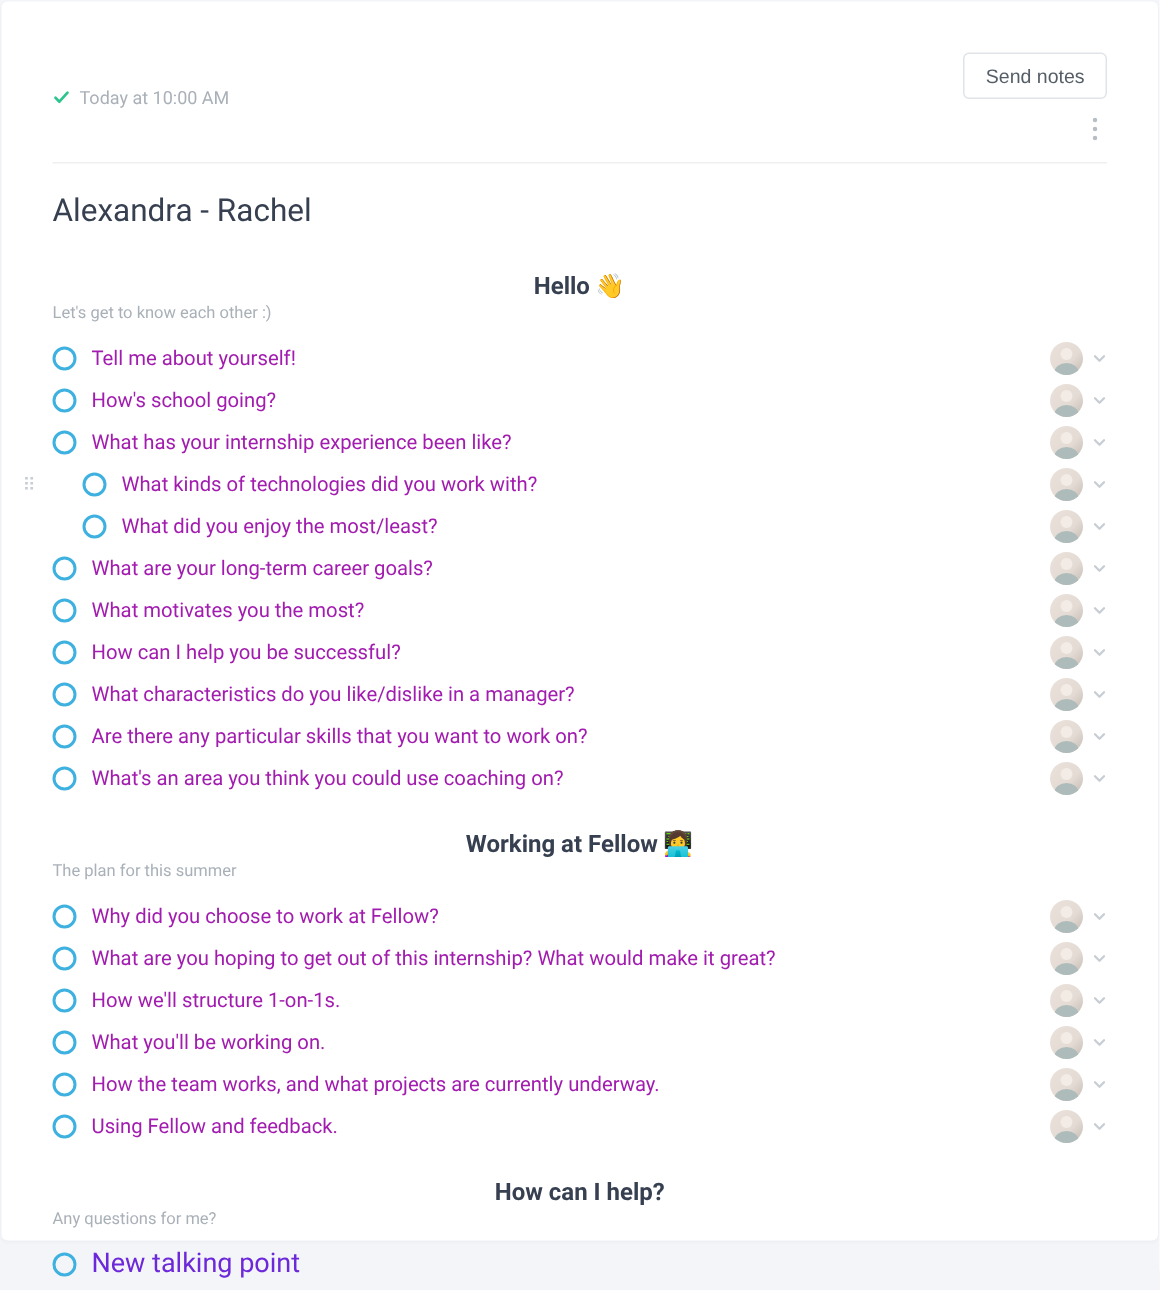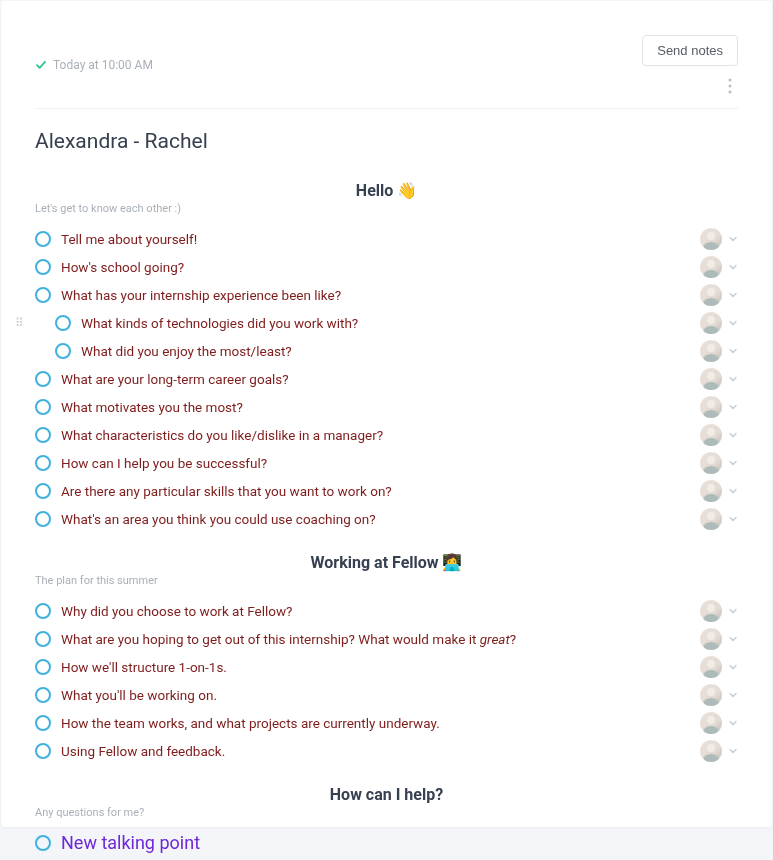--- a/index.html
+++ b/index.html
@@ -102,24 +102,24 @@
     width: 16px;
     height: 16px;
     border: 2px solid #3eb1e0;
     border-radius: 50%;
     flex-shrink: 0;
     margin-right: 10px;
     cursor: pointer;
   }
   .item-text {
     font-size: 13.5px;
-    color: #7f1d1d;
+    color: #a21caf;
     flex: 1;
   }
-  .item-text .italic { font-style: italic; }
+  .item-text .italic { }
   .placeholder-text {
     font-size: 18px;
     color: #6d28d9;
     flex: 1;
   }
   .item-right {
     display: flex;
     align-items: center;
     gap: 6px;
     flex-shrink: 0;
@@ -267,33 +267,33 @@
             <div class="avatar"></div>
             <div class="chevron">
               <svg width="10" height="10" viewBox="0 0 10 10">
                 <path d="M2 3.5 L5 6.5 L8 3.5" stroke="currentColor" stroke-width="1.5" fill="none" stroke-linecap="round" stroke-linejoin="round"></path>
               </svg>
             </div>
           </div>
         </div>
         <div class="item-row">
           <div class="checkbox"></div>
+          <div class="item-text">How can I help you be successful?</div>
+          <div class="item-right">
+            <div class="avatar"></div>
+            <div class="chevron">
+              <svg width="10" height="10" viewBox="0 0 10 10">
+                <path d="M2 3.5 L5 6.5 L8 3.5" stroke="currentColor" stroke-width="1.5" fill="none" stroke-linecap="round" stroke-linejoin="round"></path>
+              </svg>
+            </div>
+          </div>
+        </div>
+        <div class="item-row">
+          <div class="checkbox"></div>
           <div class="item-text">What characteristics do you like/dislike in a manager?</div>
-          <div class="item-right">
-            <div class="avatar"></div>
-            <div class="chevron">
-              <svg width="10" height="10" viewBox="0 0 10 10">
-                <path d="M2 3.5 L5 6.5 L8 3.5" stroke="currentColor" stroke-width="1.5" fill="none" stroke-linecap="round" stroke-linejoin="round"></path>
-              </svg>
-            </div>
-          </div>
-        </div>
-        <div class="item-row">
-          <div class="checkbox"></div>
-          <div class="item-text">How can I help you be successful?</div>
           <div class="item-right">
             <div class="avatar"></div>
             <div class="chevron">
               <svg width="10" height="10" viewBox="0 0 10 10">
                 <path d="M2 3.5 L5 6.5 L8 3.5" stroke="currentColor" stroke-width="1.5" fill="none" stroke-linecap="round" stroke-linejoin="round"></path>
               </svg>
             </div>
           </div>
         </div>
         <div class="item-row">

